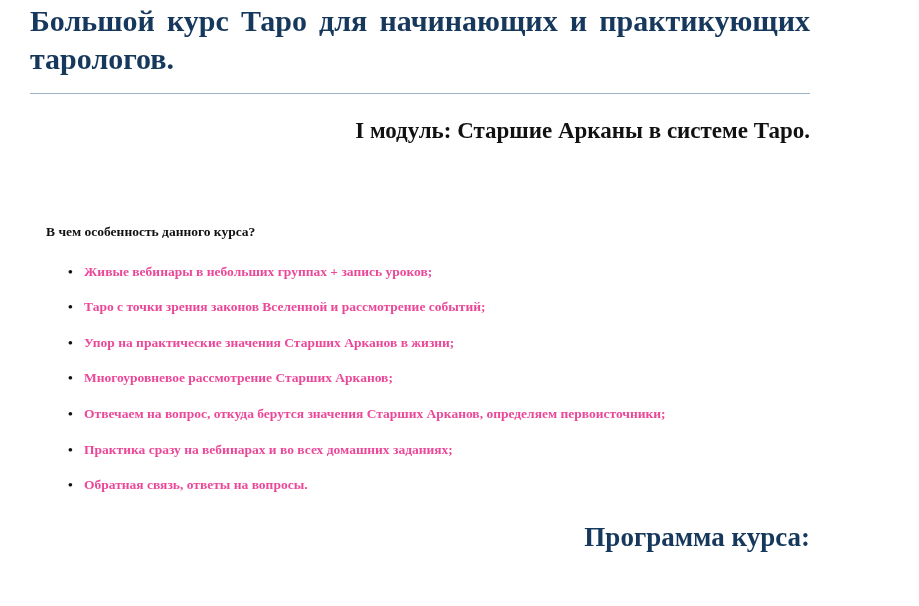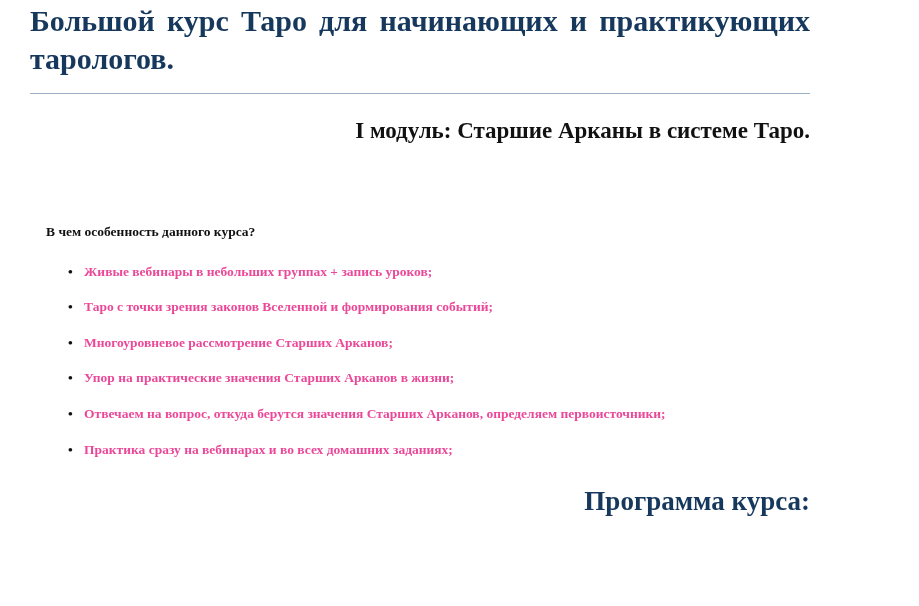--- a/index.html
+++ b/index.html
@@ -97,22 +97,23 @@
   <h1 class="main-title">Большой курс Таро для начинающих и практикующих тарологов.</h1>
 
   <hr class="title-rule">
 
   <h2 class="module-title">I модуль: Старшие Арканы в системе Таро.</h2>
 
   <p class="lead-question">В чем особенность данного курса?</p>
 
   <ul class="features">
     <li>Живые вебинары в небольших группах + запись уроков;</li>
-    <li>Таро с точки зрения законов Вселенной и формирования событий;</li>
+    <li>Таро с точки зрения законов Вселенной и рассмотрение событий;</li>
+    <li>Упор на практические значения Старших Арканов в жизни;</li>
     <li>Многоуровневое рассмотрение Старших Арканов;</li>
-    <li>Упор на практические значения Старших Арканов в жизни;</li>
     <li>Отвечаем на вопрос, откуда берутся значения Старших Арканов, определяем первоисточники;</li>
     <li>Практика сразу на вебинарах и во всех домашних заданиях;</li>
+    <li>Обратная связь, ответы на вопросы.</li>
   </ul>
 
   <h2 class="program-title">Программа курса:</h2>
 
 </div>
 
 </body></html>

